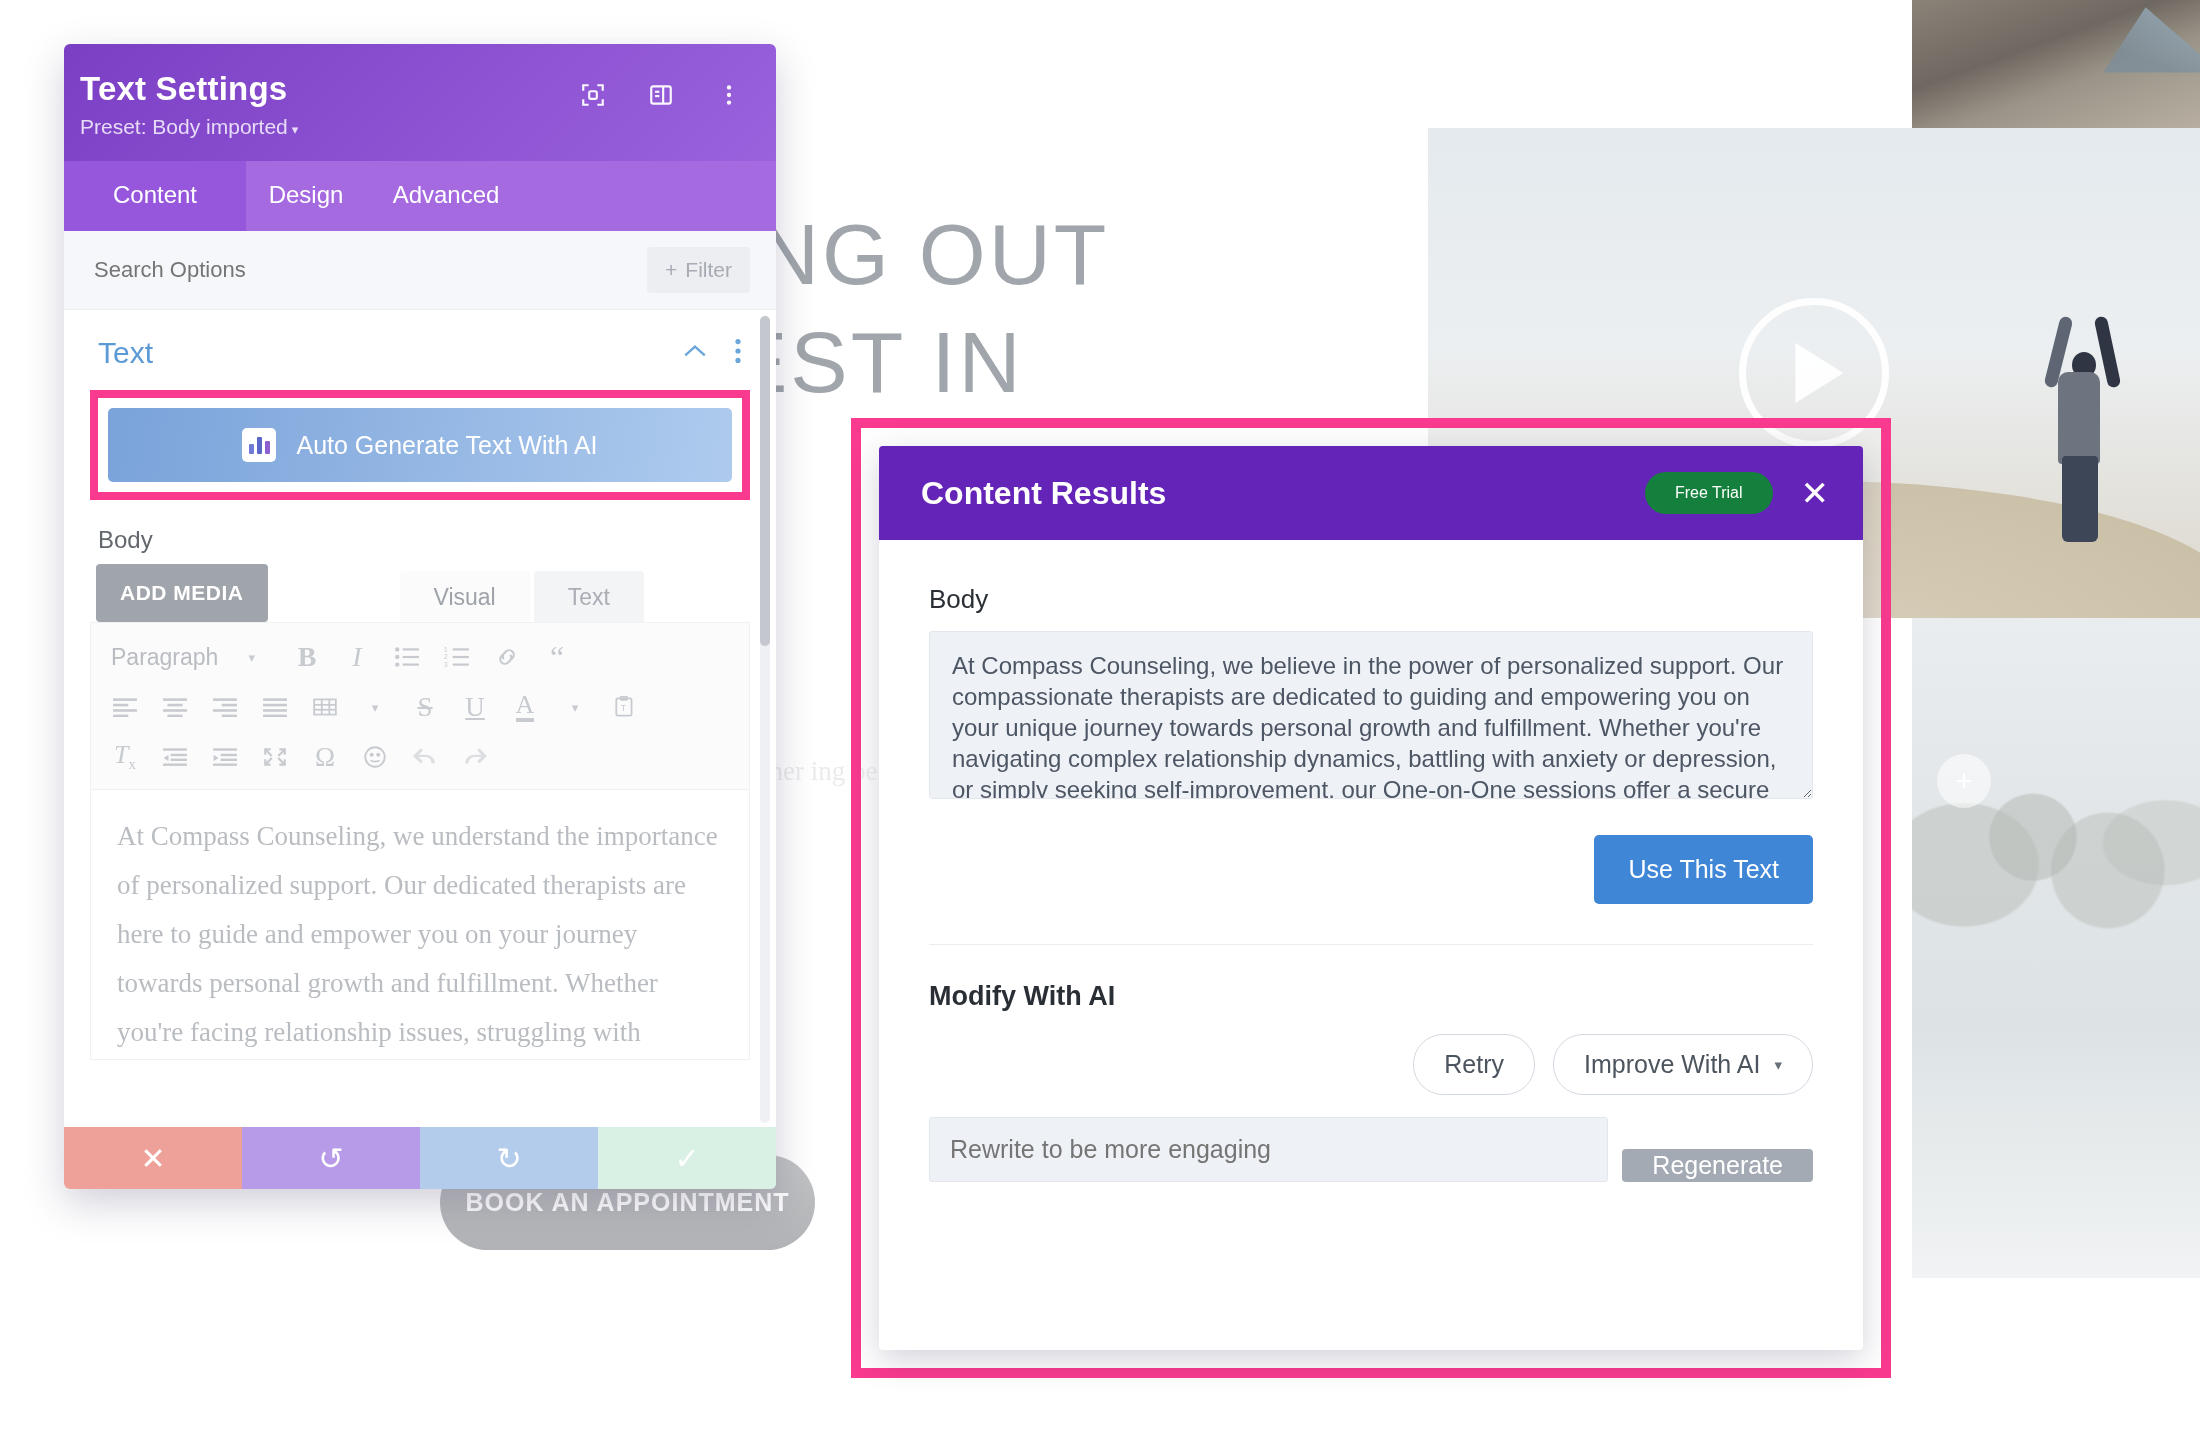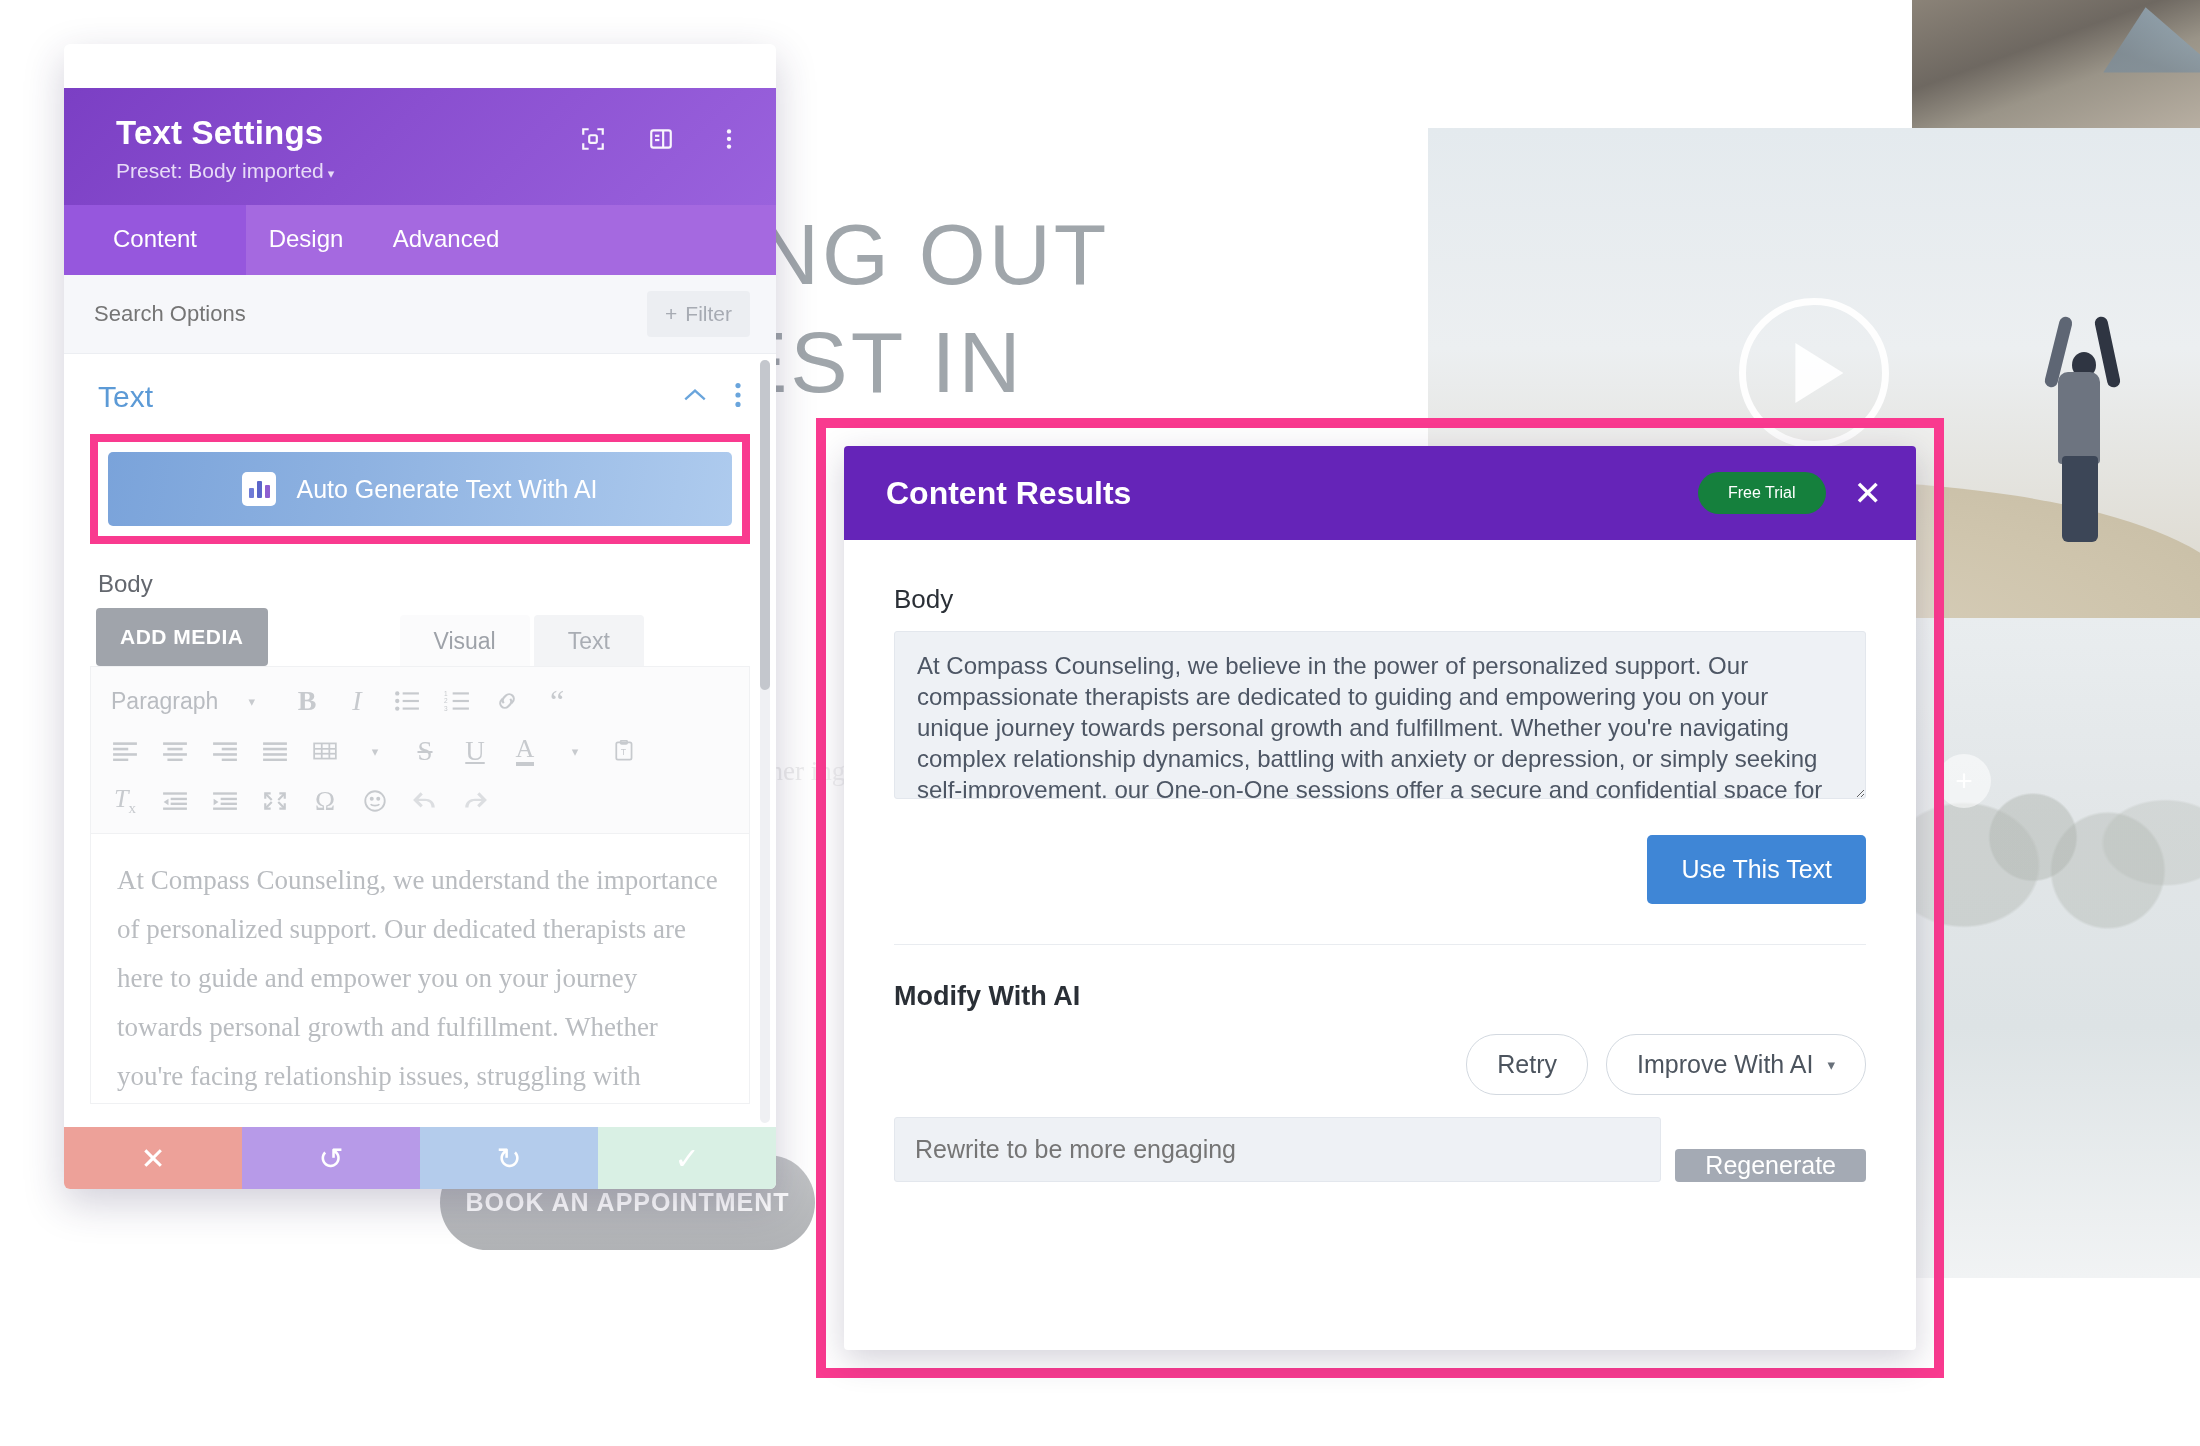--- a/index.html
+++ b/index.html
@@ -131,24 +131,23 @@
     position: absolute; left: 64px; top: 44px;
     width: 712px; height: 1145px;
     border-radius: 6px;
     box-shadow: 0 14px 40px rgba(45,35,80,.22);
     overflow: hidden;
     background: #ffffff;
     display: flex; flex-direction: column;
   }
   .sp-header {
     background: linear-gradient(135deg,#7b3fc4 0%, #8a4fd0 45%, #9a62dd 100%);
-    padding: 26px 30px 22px 52px;
+    padding: 26px 30px 22px 16px;
     position: relative;
     flex: none;
-    margin-top: 44px;
   }
   .sp-title {
     color: #ffffff; font-size: 33px; font-weight: 700; letter-spacing: .2px;
   }
   .sp-preset {
     color: #e7dbf7; font-size: 21px; margin-top: 7px; font-weight: 400;
   }
   .sp-preset .caret { font-size: 13px; margin-left: 4px; }
   .sp-header-icons {
     position: absolute; right: 34px; top: 38px;
@@ -287,22 +286,22 @@
     display:flex; align-items:center; justify-content:center;
     color:#ffffff; font-size:30px;
   }
   .f-cancel { background:#eda199; }
   .f-undo   { background:#b79ae8; }
   .f-redo   { background:#b4ccec; }
   .f-save   { background:#d9f0e4; }
 
   
   .cr-highlight {
-    position:absolute; left:816px; top:418px;
-    width: 1128px; height: 960px;
+    position:absolute; left:851px; top:418px;
+    width: 1040px; height: 960px;
     border: 10px solid #f93a8f;
     background: rgba(255,255,255,.28);
     padding: 18px;
   }
   .cr-modal {
     width:100%; height:100%;
     background:#ffffff;
     border-radius: 4px;
     box-shadow: 0 10px 34px rgba(40,30,70,.20);
     display:flex; flex-direction:column;

